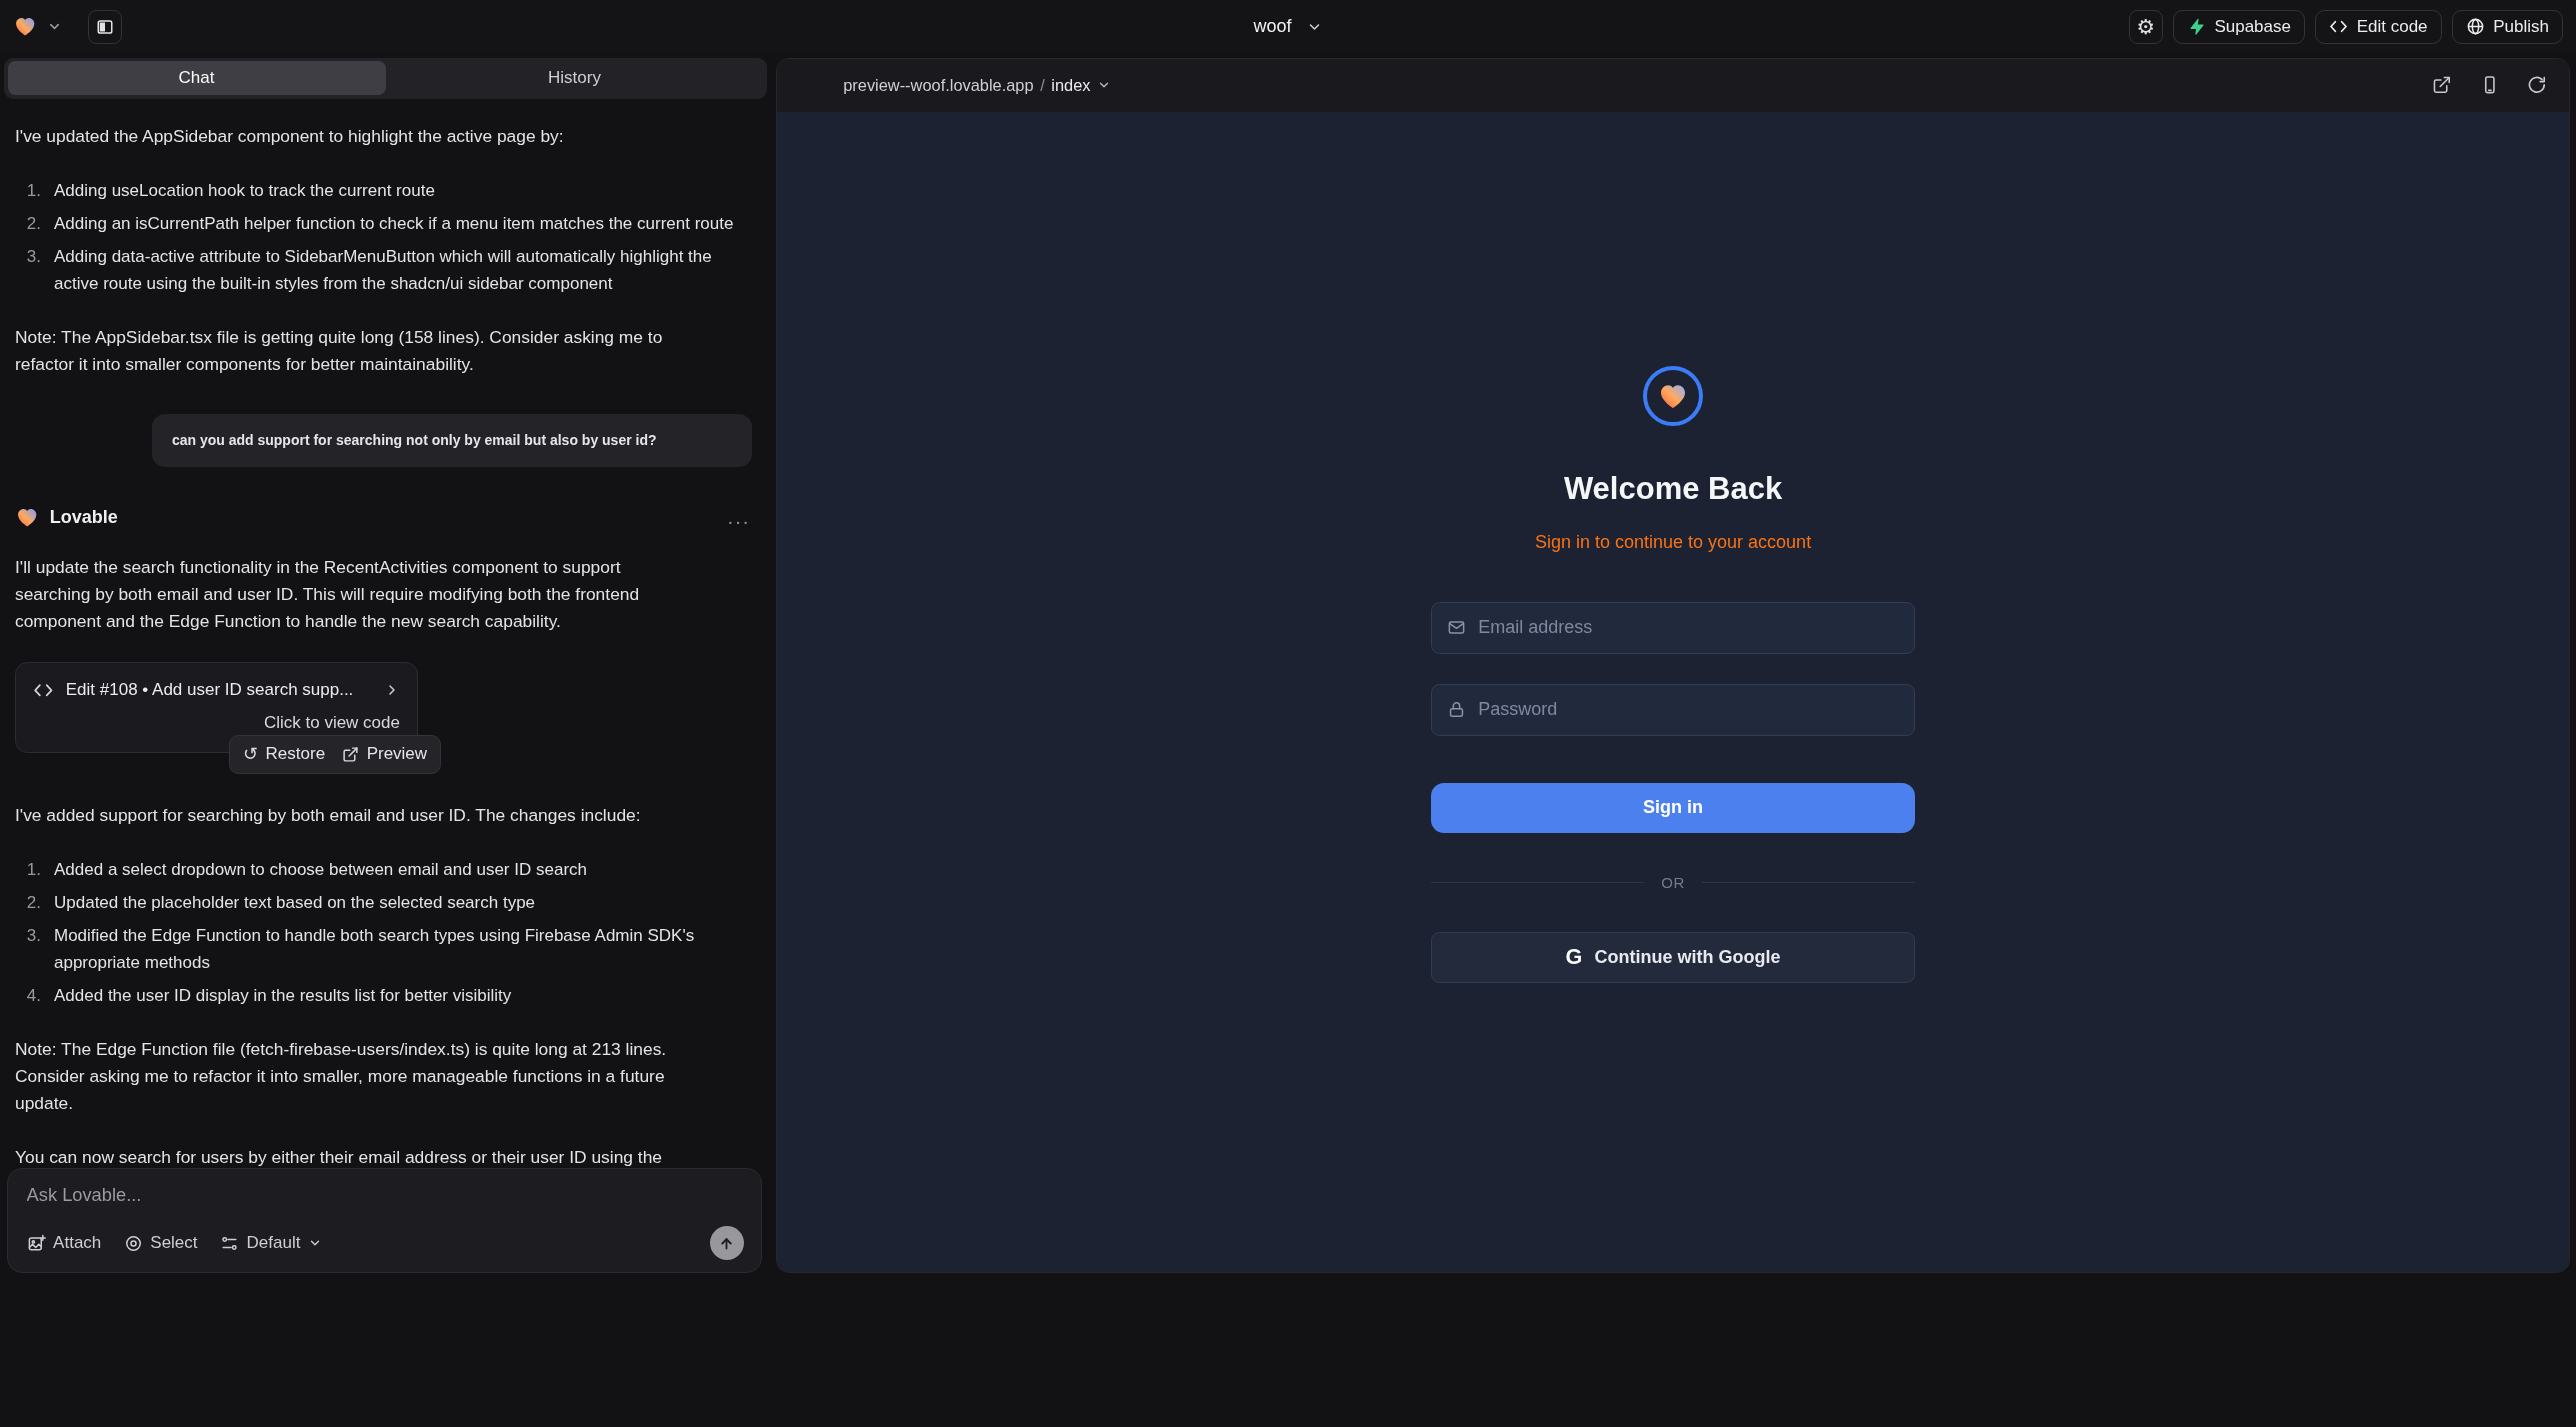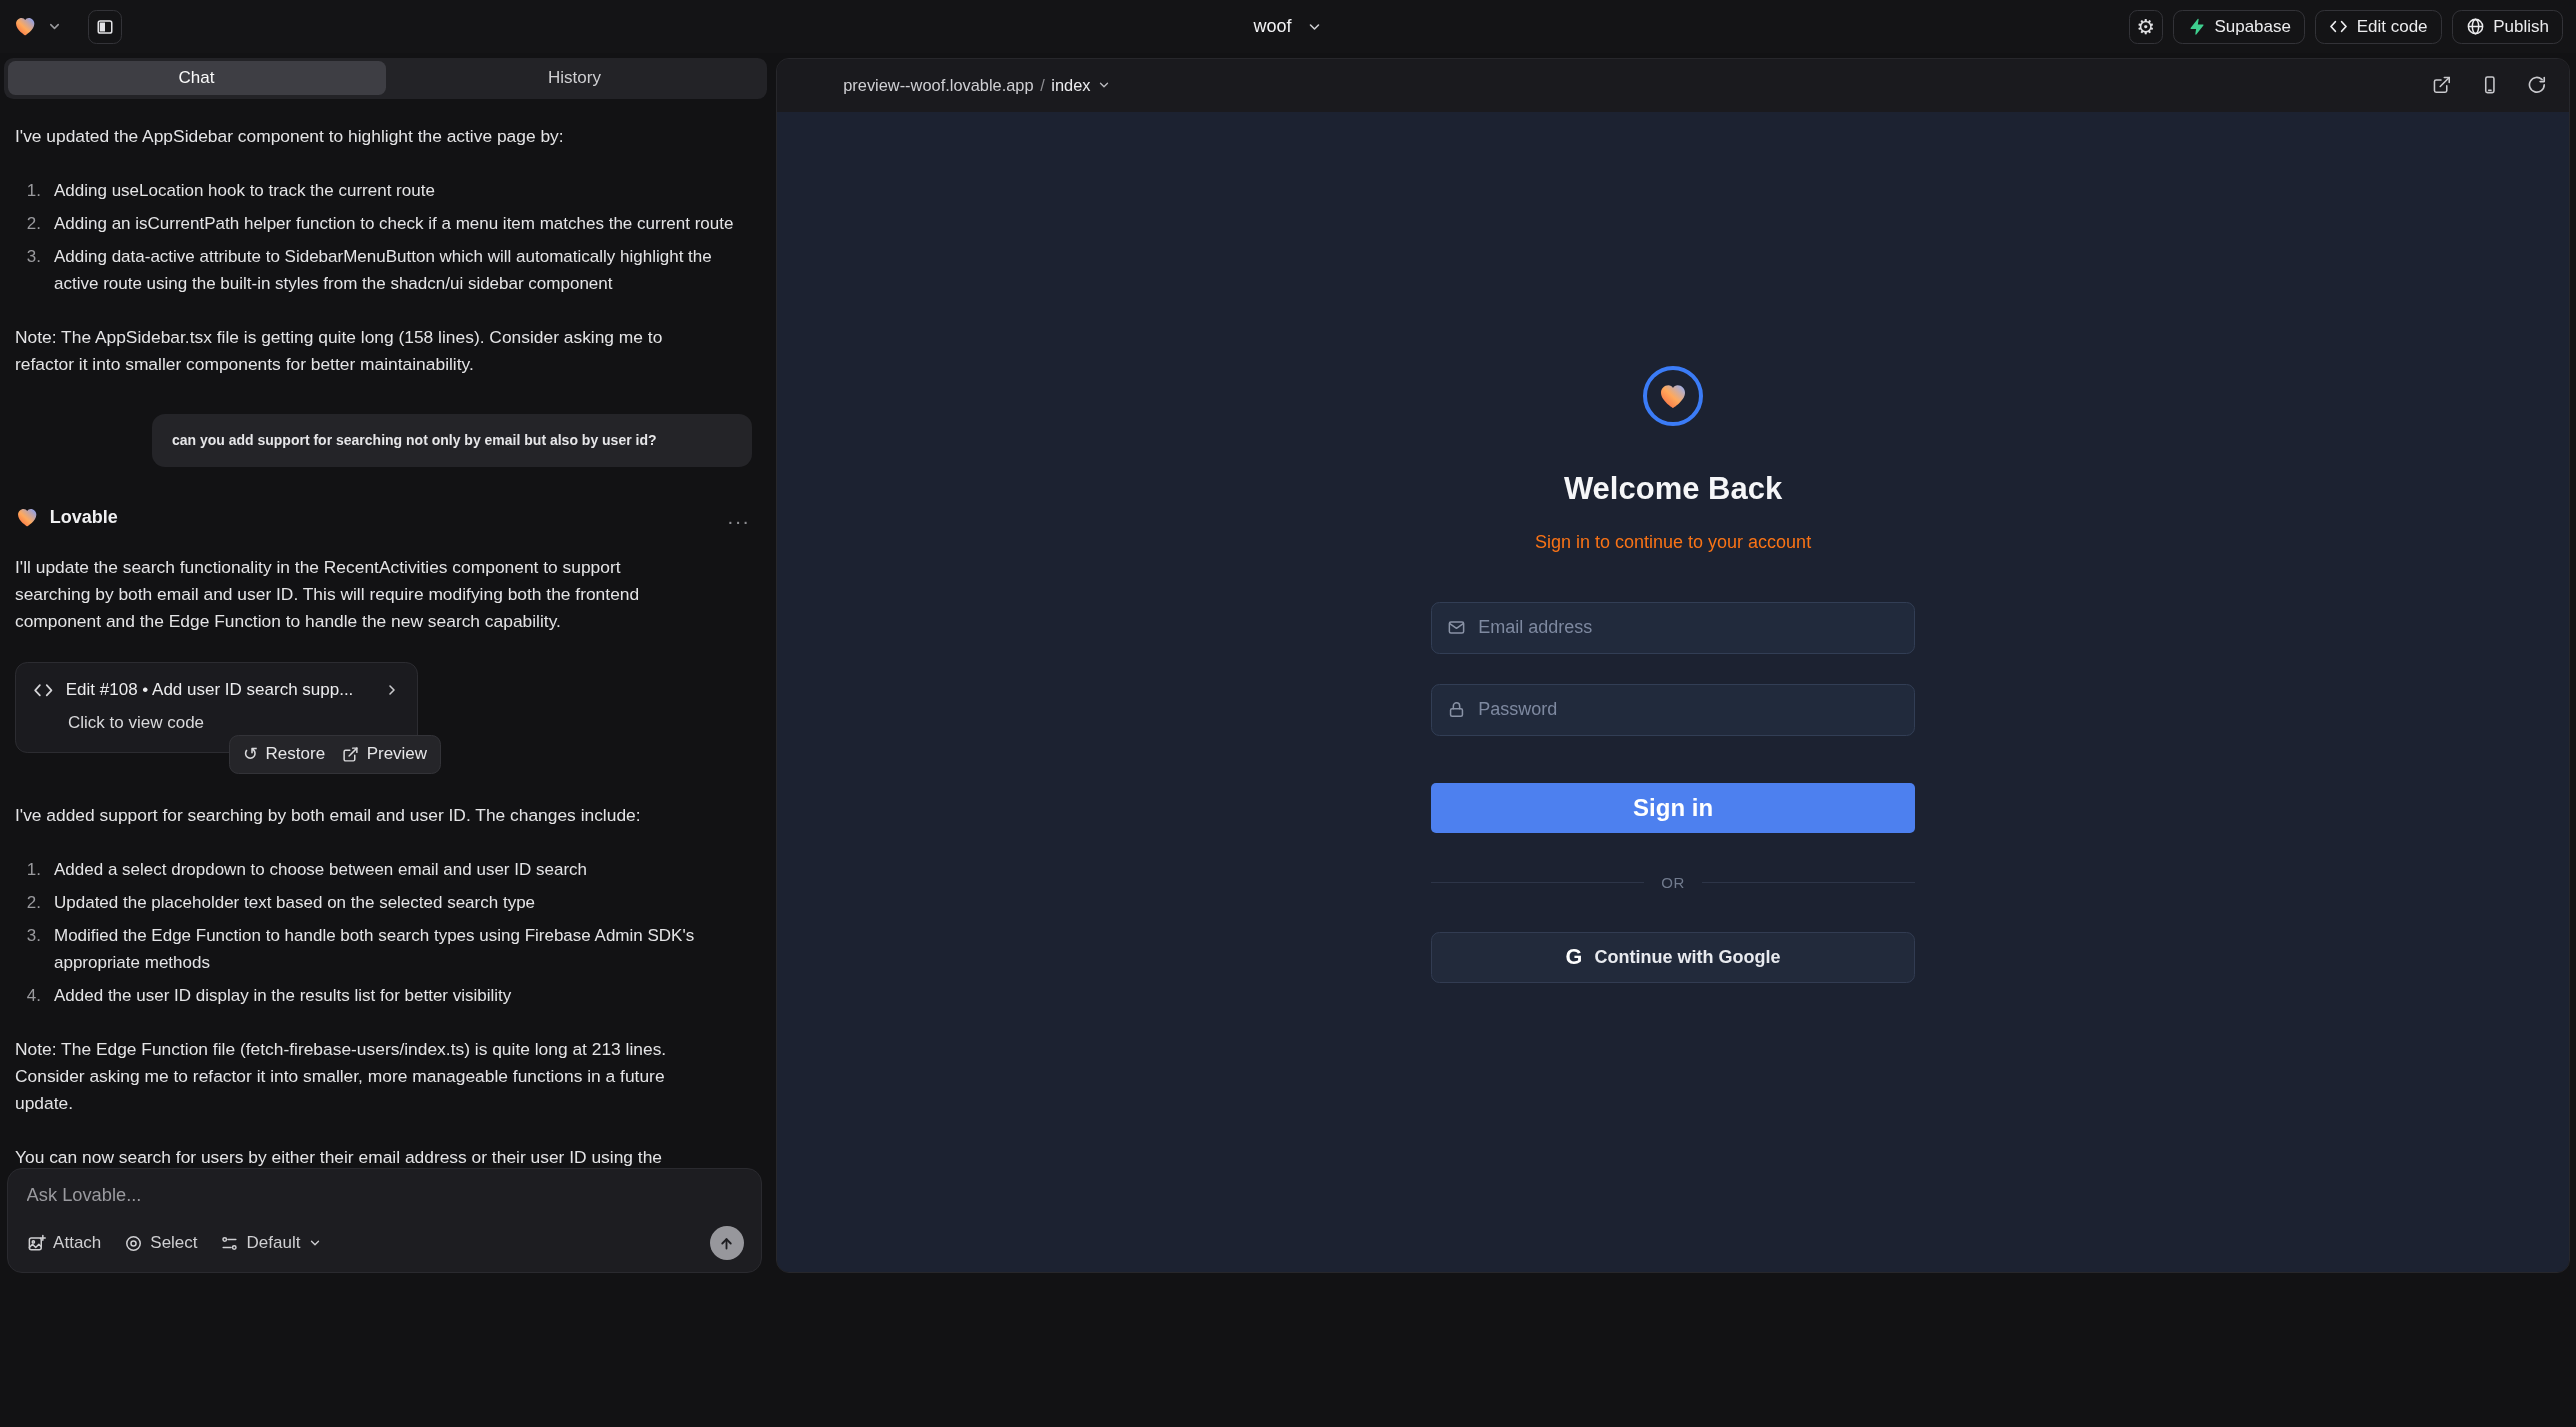--- a/index.html
+++ b/index.html
@@ -71,21 +71,21 @@
   .msg-menu { margin-left:auto; color:#8d8d91; font-size:20.6px; letter-spacing:1.9px; cursor:pointer; padding-right:5.6px; }
 
   .edit-card-wrap { position:relative; margin:1.9px 0 49px 0; width:403px; }
   .edit-card {
     background:#1b1b1f; border:0.9px solid #2c2c31; border-radius:12.2px;
     padding:17px 17px 19px 17px; cursor:pointer;
   }
   .edit-card-row1 { display:flex; align-items:center; gap:12.2px; }
   .edit-card-title { font-size:17px; color:#ececee; white-space:nowrap; }
   .edit-card-chev { margin-left:auto; color:#c9c9cc; display:flex; }
-  .edit-card-sub { margin:13px 0 0 35px; font-size:17px; color:#d9d9db; }
+  .edit-card-sub { margin:13px 0 0 35px; font-size:17px; color:#d9d9db;text-align:right; }
   .code-icon { color:#d5d5d8; display:flex; }
   .hover-toolbar {
     position:absolute; left:214px; bottom:-20.6px;
     background:#252529; border:0.9px solid #333338; border-radius:9.4px;
     display:flex; align-items:center; height:39px; padding:0 13px; gap:17px;
   }
   .tool-btn { display:flex; align-items:center; gap:7.5px; font-size:17px; color:#e6e6e8; cursor:pointer; white-space:nowrap; }
   .tool-btn .t-ico { font-size:18px; color:#d9d9db; display:flex; }
 
   .restored-row { display:flex; align-items:center; gap:26px; margin:17px 0 0 0; }
@@ -146,22 +146,22 @@
     width:100%; height:52px; border:0.9px solid #323e55; border-radius:8.4px;
     background:#212a3c; display:flex; align-items:center; padding:0 15px; gap:12.2px; margin-bottom:30px;
   }
   .field input {
     background:transparent; border:none; outline:none; flex:1;
     font-family:inherit; font-size:18px; color:#e8eaef;
   }
   .field input::placeholder { color:#7e89a0; }
   .f-ico { display:flex; color:#8a93a6; }
   .signin-btn {
-    width:100%; height:50px; border:none; border-radius:5px; background:#4d80ef;
-    color:#fff; font-size:24px; font-weight:700; font-family:inherit; cursor:pointer; margin-top:17px;
+    width:100%; height:50px; border:none; border-radius:13px; background:#4d80ef;
+    color:#fff; font-size:18px; font-weight:700; font-family:inherit; cursor:pointer; margin-top:17px;
   }
   .or-row { width:100%; display:flex; align-items:center; gap:17px; margin:41px 0; }
   .or-line { flex:1; height:0.9px; background:#2d3548; }
   .or-text { font-size:15px; color:#717b8e; letter-spacing:0.5px; }
   .google-btn {
     width:100%; height:51px; border:0.9px solid #323c52; border-radius:8.4px; background:#222a3b;
     color:#e8eaef; font-size:18px; font-weight:700; font-family:inherit; cursor:pointer;
     display:flex; align-items:center; justify-content:center; gap:12.2px;
   }
   .g-glyph { font-size:21.6px; font-weight:700; color:#fff; line-height:1; }

